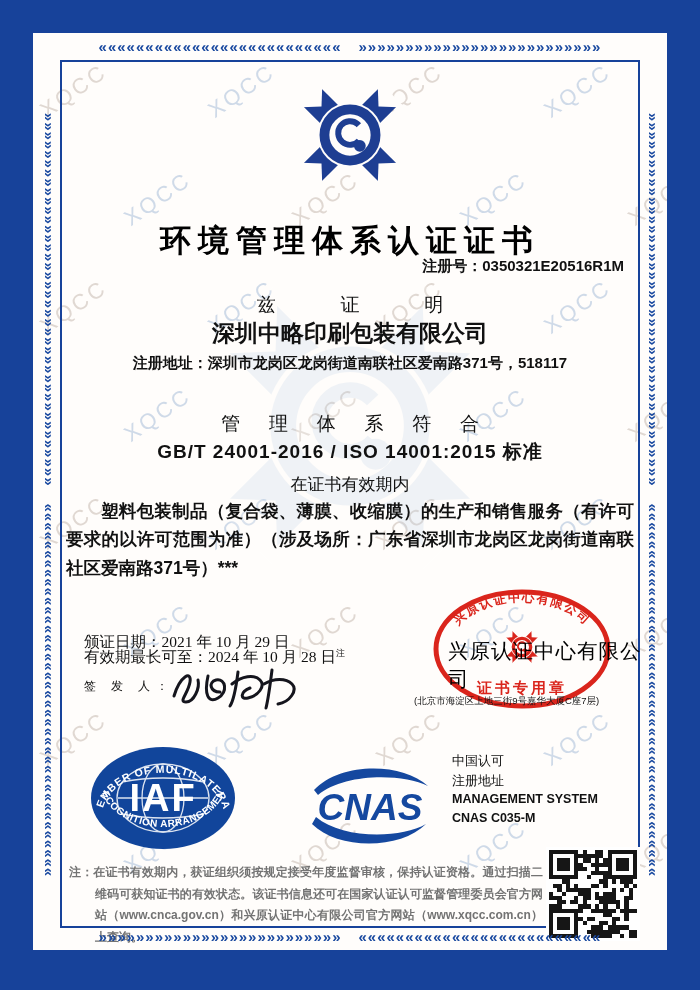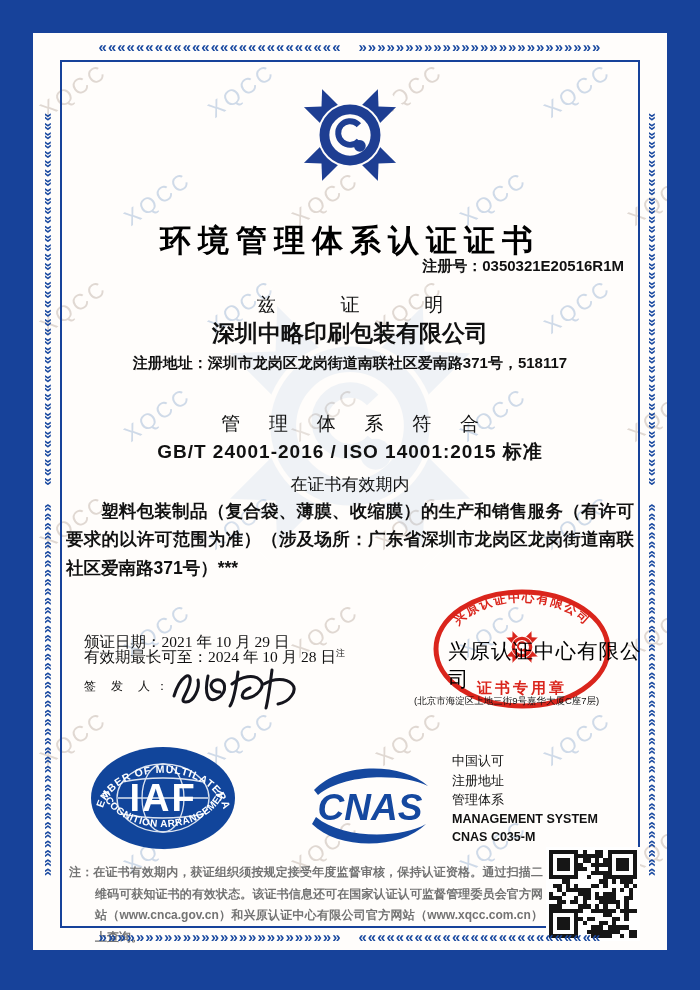--- a/index.html
+++ b/index.html
@@ -208,21 +208,20 @@
 
     <svg class="cnas" viewBox="0 0 140 92">
       <path d="M14,30 C40,2 102,2 128,26 C102,13 44,13 18,35 Z" fill="#15489f"></path>
       <path d="M12,64 C38,90 100,90 126,64 C100,79 42,79 16,57 Z" fill="#15489f"></path>
       <text x="70" y="60" text-anchor="middle" font-size="37" font-weight="bold" font-style="italic" fill="#15489f">CNAS</text>
     </svg>
 
     <div class="accred">
       <div>中国认可</div>
       <div>注册地址</div>
-      <div>管理体系</div>
       <div class="en">MANAGEMENT SYSTEM</div>
       <div class="en">CNAS C035-M</div>
     </div>
 
     <div class="note">
       <span class="body"><span>注：</span><span>在证书有效期内，获证组织须按规定接受年度监督审核，保持认证资格。通过扫描二维码可获知证书的有效状态。该证书信息还可在国家认证认可监督管理委员会官方网站（www.cnca.gov.cn）和兴原认证中心有限公司官方网站（www.xqcc.com.cn）上查询。</span></span>
     </div>
 
     <div id="qr">
         <i class="on"></i>

